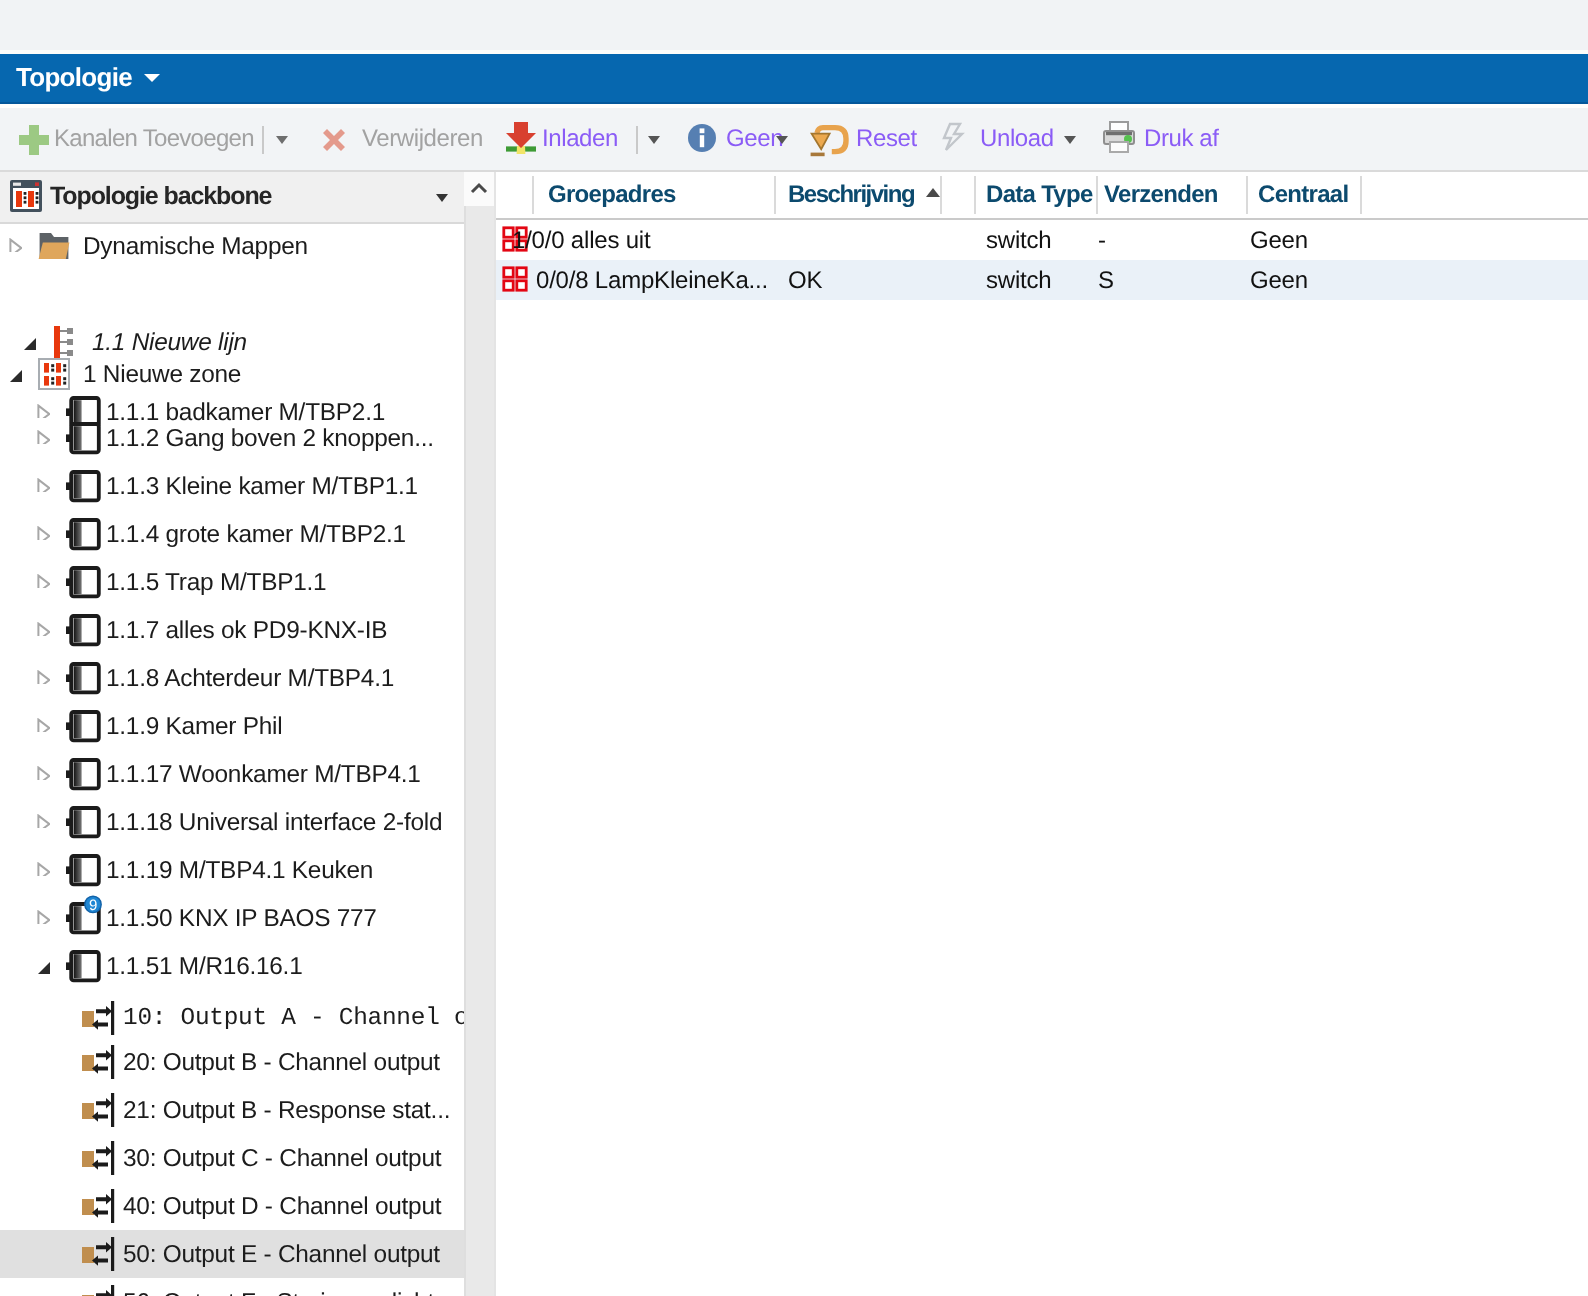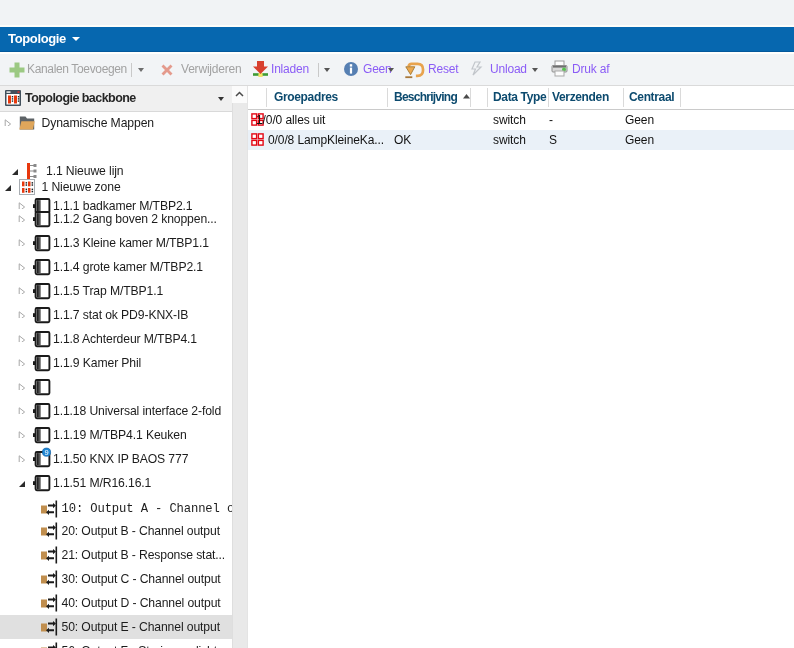--- a/index.html
+++ b/index.html
@@ -135,21 +135,21 @@
         <rect x="12.6" y="5.3" width="1.5" height="1.5" fill="#222"></rect>
         <rect x="3" y="9" width="2.5" height="4.8" fill="#e8380d"></rect>
         <rect x="6.6" y="9.6" width="1.5" height="1.5" fill="#222"></rect>
         <rect x="6.6" y="11.8" width="1.5" height="1.5" fill="#222"></rect>
         <rect x="9" y="9" width="2.5" height="4.8" fill="#e8380d"></rect>
         <rect x="12.6" y="9.6" width="1.5" height="1.5" fill="#222"></rect>
         <rect x="12.6" y="11.8" width="1.5" height="1.5" fill="#222"></rect>
       </svg>
       <div class="txt" style="left:41.5px">1 Nieuwe zone</div>
     </div>
-    <div class="trow" style="top: 47px;">
+    <div class="trow" style="top: 47px; font-style: italic;">
       <svg class="expo" style="left:11px" width="8" height="8">
         <path d="M7 1 V7 H1 z" fill="#2b2b2b"></path>
       </svg>
       <svg class="ico" style="left:27px;top:3px" width="11" height="18" viewBox="0 0 11 18">
         <rect x="0" y="1" width="3" height="16" fill="#e8380d"></rect>
         <g stroke="#8a8a8a" stroke-width="1">
           <line x1="3" y1="3.5" x2="7" y2="3.5"></line>
           <line x1="3" y1="9" x2="7" y2="9"></line>
           <line x1="3" y1="14.5" x2="7" y2="14.5"></line>
         </g>
@@ -254,21 +254,21 @@
         <rect x="0" y="6.2" width="3.6" height="3.8" fill="#1b1b1b"></rect>
         <rect x="2.6" y="1" width="13.8" height="14.2" rx="1.2" fill="#fff" stroke="#1b1b1b" stroke-width="1.9"></rect>
         <defs>
           <linearGradient id="g1" x1="0" y1="0" x2="1" y2="0">
             <stop offset="0" stop-color="#111"></stop>
             <stop offset="1" stop-color="#777"></stop>
           </linearGradient>
         </defs>
         <rect x="3.8" y="2.1" width="4" height="12" fill="url(#g1)"></rect>
       </svg>
-      <div class="txt" style="left:53px">1.1.7 stat ok PD9-KNX-IB</div>
+      <div class="txt" style="left:53px">1.1.7 alles ok PD9-KNX-IB</div>
     </div>
     <div class="trow" style="top: 215px;">
       <svg class="expo" style="left:18px;top:8px" width="8" height="10">
         <path d="M1.2 0.8 L6.6 5 L1.2 9.2 z" fill="none" stroke="#a7a7a7"></path>
       </svg>
       <svg class="ico" style="left:33px;overflow:visible" width="18" height="17" viewBox="0 0 18 17">
         <rect x="0" y="6.2" width="3.6" height="3.8" fill="#1b1b1b"></rect>
         <rect x="2.6" y="1" width="13.8" height="14.2" rx="1.2" fill="#fff" stroke="#1b1b1b" stroke-width="1.9"></rect>
         <defs>
           <linearGradient id="g1" x1="0" y1="0" x2="1" y2="0">
@@ -305,20 +305,21 @@
         <rect x="0" y="6.2" width="3.6" height="3.8" fill="#1b1b1b"></rect>
         <rect x="2.6" y="1" width="13.8" height="14.2" rx="1.2" fill="#fff" stroke="#1b1b1b" stroke-width="1.9"></rect>
         <defs>
           <linearGradient id="g1" x1="0" y1="0" x2="1" y2="0">
             <stop offset="0" stop-color="#111"></stop>
             <stop offset="1" stop-color="#777"></stop>
           </linearGradient>
         </defs>
         <rect x="3.8" y="2.1" width="4" height="12" fill="url(#g1)"></rect>
       </svg>
+      <div class="txt" style="left:53px">1.1.17 Woonkamer M/TBP4.1</div>
     </div>
     <div class="trow" style="top: 287px;">
       <svg class="expo" style="left:18px;top:8px" width="8" height="10">
         <path d="M1.2 0.8 L6.6 5 L1.2 9.2 z" fill="none" stroke="#a7a7a7"></path>
       </svg>
       <svg class="ico" style="left:33px;overflow:visible" width="18" height="17" viewBox="0 0 18 17">
         <rect x="0" y="6.2" width="3.6" height="3.8" fill="#1b1b1b"></rect>
         <rect x="2.6" y="1" width="13.8" height="14.2" rx="1.2" fill="#fff" stroke="#1b1b1b" stroke-width="1.9"></rect>
         <defs>
           <linearGradient id="g1" x1="0" y1="0" x2="1" y2="0">

